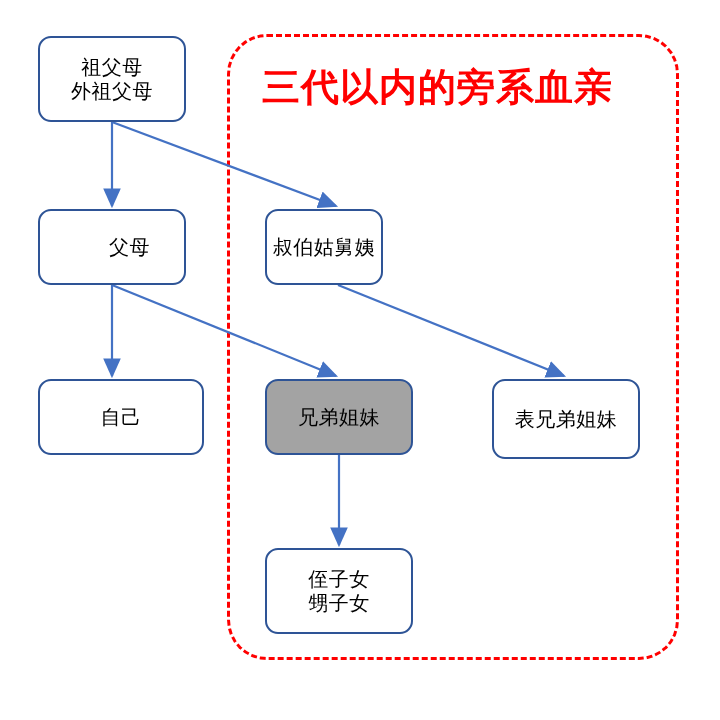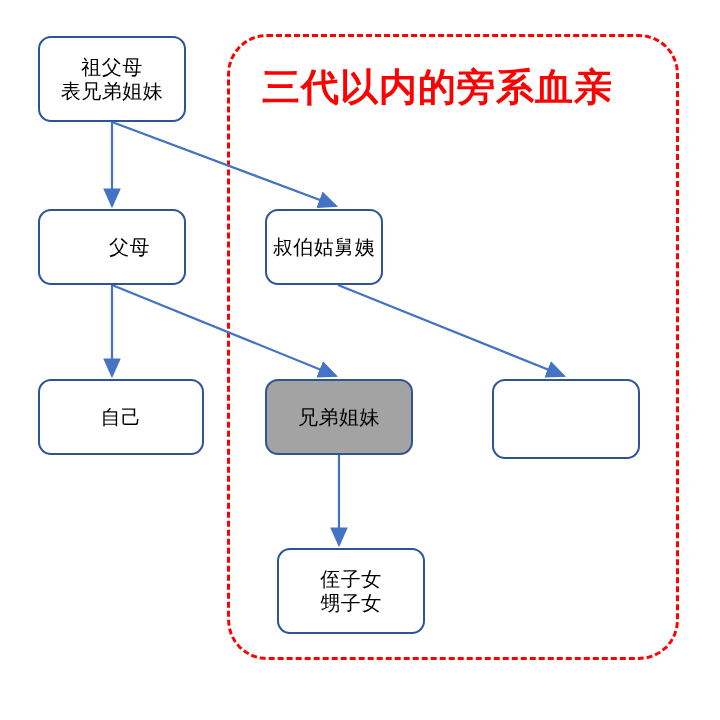--- a/index.html
+++ b/index.html
@@ -81,35 +81,36 @@
         <line x1="112" y1="285" x2="112" y2="376" stroke="#4472C4" stroke-width="2.2" marker-end="url(#arrowhead)"></line>
         <line x1="112" y1="285" x2="336" y2="376" stroke="#4472C4" stroke-width="2.2" marker-end="url(#arrowhead)"></line>
         <line x1="338" y1="285" x2="564" y2="376" stroke="#4472C4" stroke-width="2.2" marker-end="url(#arrowhead)"></line>
         <line x1="339" y1="455" x2="339" y2="545" stroke="#4472C4" stroke-width="2.2" marker-end="url(#arrowhead)"></line>
       </g>
   </svg>
 
   <div id="node-layer">
       <div class="node" style="left: 38px; top: 36px; width: 148px; height: 86px; border-color: rgb(46, 84, 150); background: rgb(255, 255, 255); color: rgb(0, 0, 0);">
         <span>祖父母</span>
-        <span class="line2">表兄弟姐妹</span>
+        <span class="line2">外祖父母</span>
       </div>
       <div class="node" style="left: 38px; top: 209px; width: 148px; height: 76px; border-color: rgb(46, 84, 150); background: rgb(255, 255, 255); color: rgb(0, 0, 0); padding-left: 35px;">
         <span>父母</span>
       </div>
       <div class="node" style="left: 265px; top: 209px; width: 118px; height: 76px; border-color: rgb(46, 84, 150); background: rgb(255, 255, 255); color: rgb(0, 0, 0);">
         <span>叔伯姑舅姨</span>
       </div>
       <div class="node" style="left: 38px; top: 379px; width: 166px; height: 76px; border-color: rgb(46, 84, 150); background: rgb(255, 255, 255); color: rgb(0, 0, 0);">
         <span>自己</span>
       </div>
       <div class="node" style="left: 265px; top: 379px; width: 148px; height: 76px; border-color: rgb(46, 84, 150); background: #a3a3a3; color: rgb(0, 0, 0);">
         <span>兄弟姐妹</span>
       </div>
       <div class="node" style="left: 492px; top: 379px; width: 148px; height: 80px; border-color: rgb(46, 84, 150); background: rgb(255, 255, 255); color: rgb(0, 0, 0);">
+        <span class="line2">表兄弟姐妹</span>
       </div>
-      <div class="node" style="left: 265px; top: 548px; width: 148px; height: 86px; border-color: rgb(46, 84, 150); background: rgb(255, 255, 255); color: rgb(0, 0, 0); margin-left: 12px;">
+      <div class="node" style="left: 265px; top: 548px; width: 148px; height: 86px; border-color: rgb(46, 84, 150); background: rgb(255, 255, 255); color: rgb(0, 0, 0);">
         <span>侄子女</span>
         <span class="line2">甥子女</span>
       </div>
     </div>
 
 </div>
 
 </body></html>

